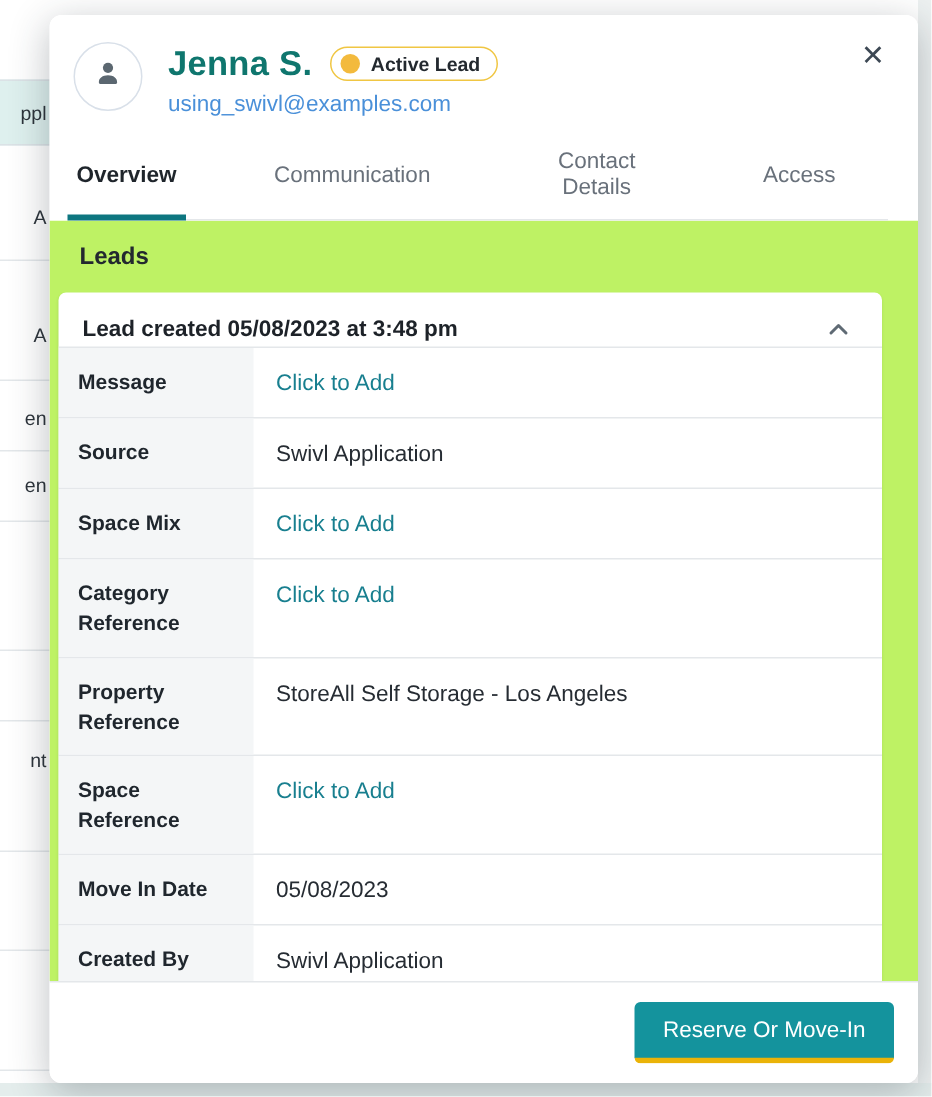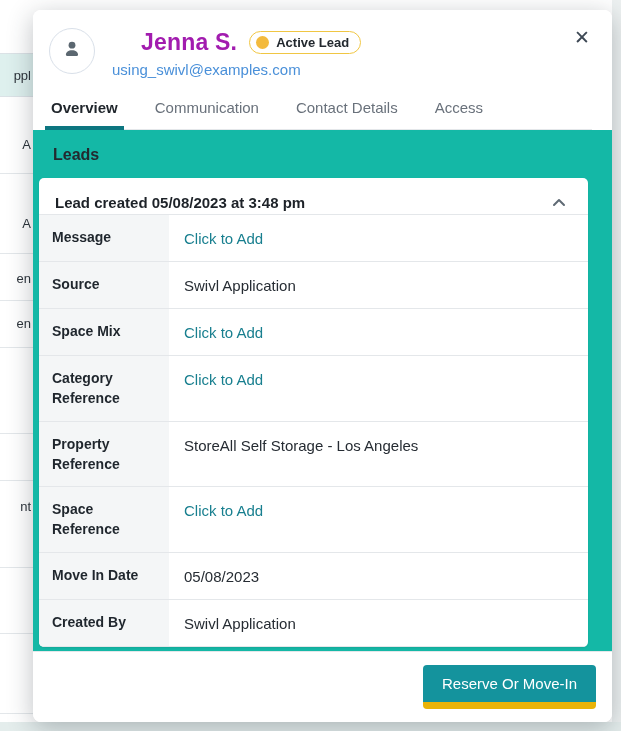--- a/index.html
+++ b/index.html
@@ -34,42 +34,42 @@
     position:absolute; top:14px; right:16px; width:28px; height:28px;
     background:none; border:none; font-size:19px; color:#3d4854; cursor:pointer; line-height:28px; text-align:center;
   }
   .identity { display:flex; align-items:flex-start; }
   .avatar {
     width:46px; height:46px; border-radius:50%; background:#fff;
     border:1.5px solid #d9e0e9; display:flex; align-items:center; justify-content:center; flex:0 0 auto;
   }
   .identity-text { margin-left:17px; padding-top:1px; }
   .name-row { display:flex; align-items:center; }
-  .lead-name { font-size:23px; font-weight:700; color:#a21caf; letter-spacing:0.2px;margin-left:29px; }
+  .lead-name { font-size:23px; font-weight:700; color:#0f766e; letter-spacing:0.2px; }
   .badge {
     margin-left:12px; display:inline-flex; align-items:center;
     border:1.5px solid #f0c643; border-radius:999px; padding:3px 11px 3px 6px; background:#fff;
   }
   .badge-dot { width:13px; height:13px; border-radius:50%; background:#f3ba3d; margin-right:7px; }
   .badge-label { font-size:13px; font-weight:600; color:#23292f; }
   .email-link { font-size:15px; color:#4a90d9; text-decoration:none; display:inline-block; margin-top:5px; }
 
   
-  .tabs { display:flex; margin-top:20px; padding-left:0; border-bottom:1px solid #e4e7ea; }
+  .tabs { display:flex; margin-top:20px; padding-left:0; border-bottom:1px solid #e4e7ea;gap:28px; }
   .tab {
     font-size:15px; color:#69717b; padding:0 2px 13px 2px; margin-right:33px; cursor:pointer;
     position:relative; background:none; border:none; font-family:inherit;
   }
   .tab.active { color:#1f252b; font-weight:700; }
   .tab.active::after {
     content:""; position:absolute; left:-4px; right:-4px; bottom:-1px; height:4px; background:#0d7680;
   }
 
   
-  .modal-body { flex:1 1 auto; background:#14b8a6; padding:16px 24px 10px 6px; overflow:hidden; }
+  .modal-body { flex:1 1 auto; background:#bef264; padding:16px 24px 10px 6px; overflow:hidden; }
   .section-title { font-size:16px; font-weight:700; color:#23292f; margin:0 0 14px 14px; }
 
   .card { background:#fff; border-radius:5px; box-shadow:0 1px 2px rgba(20,30,40,0.10); overflow:hidden; }
   .card-header {
     display:flex; align-items:center; justify-content:space-between;
     padding:16px 16px 3px 16px; border-bottom:1px solid #e4e7ea; cursor:pointer;
   }
   .card-header-title { font-size:15px; font-weight:700; color:#1d2228; }
   .chevron { display:flex; align-items:center; padding-right:6px; }
 
@@ -84,21 +84,21 @@
   .btn {
     border:none; border-radius:4px; font-size:15px; font-family:inherit;
     padding:9px 17px; cursor:pointer; color:#fff;
   }
 
   
   .modal-footer {
     flex:0 0 auto; background:#fff; border-top:1px solid #e4e7ea;
     padding:13px 16px; display:flex; justify-content:flex-end;
   }
-  .btn-primary { background:#14939d; border-bottom:7px solid #eab308; padding:10px 19px; }
+  .btn-primary { background:#14939d; border-bottom:4px solid #eab308; padding:10px 19px; }
 </style>
 </head>
 <body>
 
 <div class="bg-left">
   <div class="bg-teal-row"></div>
   <div class="bg-line" style="top:173px"></div>
   <div class="bg-line" style="top:253px"></div>
   <div class="bg-line" style="top:300px"></div>
   <div class="bg-line" style="top:347px"></div>

